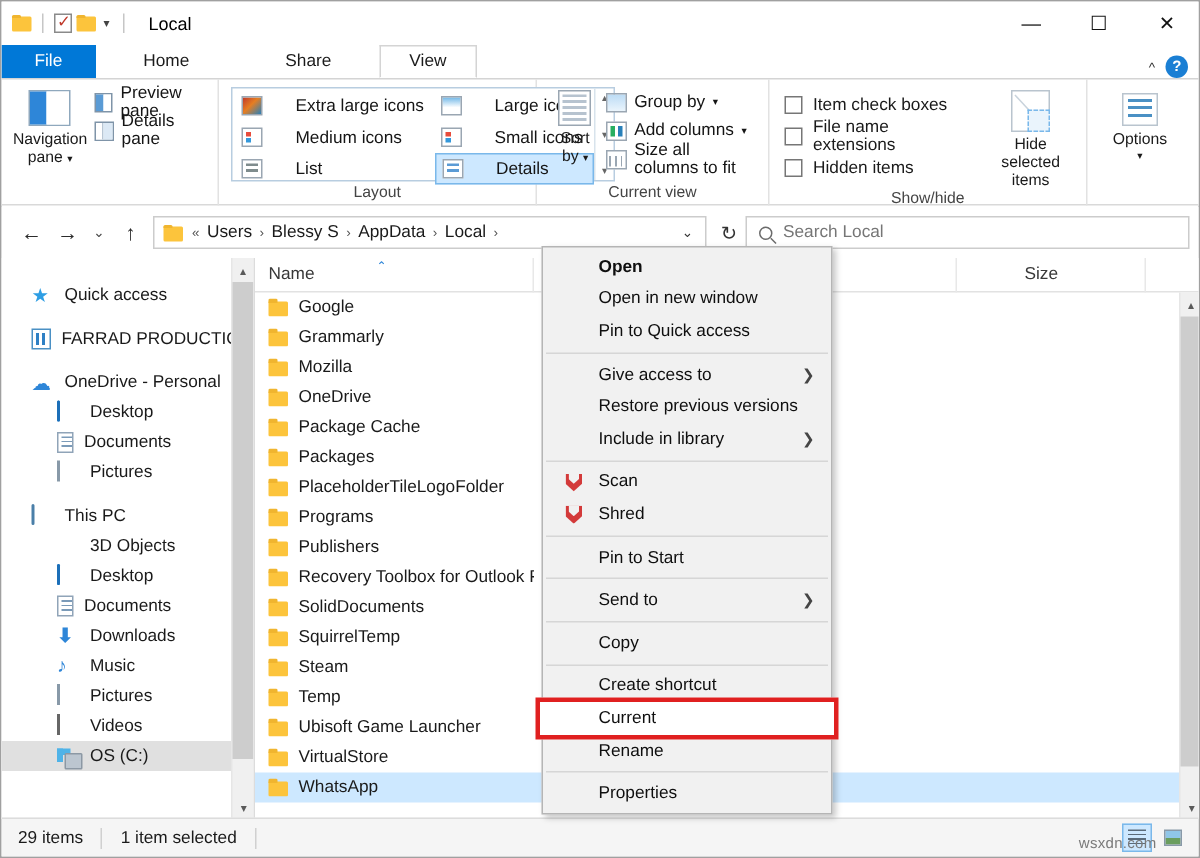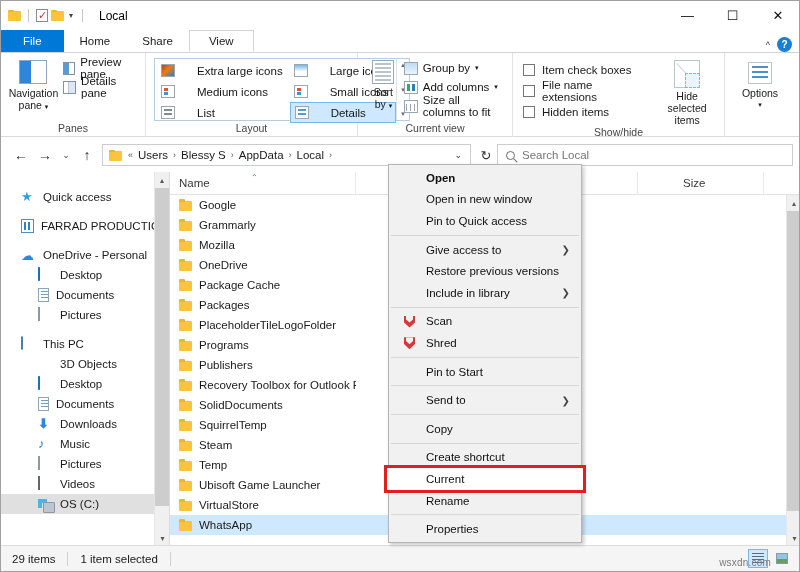--- a/index.html
+++ b/index.html
@@ -60,21 +60,21 @@
   }
   .win-btn.close-btn { width: 46px; }
 
   
   .tabbar {
     position: absolute; top: 29px; left: 0; width: 800px; height: 22px;
     background: #ffffff;
     display: flex; align-items: flex-end;
   }
   .tab {
-    height: 22px; padding: 0 16px; display: flex; align-items: center;
+    height: 22px; padding: 0 32px; display: flex; align-items: center;
     font-size: 11.5px; color: #1b1b1b;
   }
   .tab.file-tab {
     background: #0078d7; color: #fff; padding: 0 22px; height: 22px;
   }
   .tab.active-tab {
     background: #ffffff; border: 1px solid #d4d4d4; border-bottom: 1px solid #ffffff;
     position: relative; z-index: 3; padding: 0 19px;
   }
   .tabbar-right {
@@ -332,21 +332,21 @@
   .fl-scroll {
     position: absolute; right: 0; top: 23px; width: 15px; bottom: 0; background: #f0f0f0;
     border-left: 1px solid #e6e6e6;
   }
   .fl-scroll .up { height:16px;display:flex;align-items:center;justify-content:center;font-size:8px;color:#5a5a5a;}
   .fl-scroll .down { position:absolute;bottom:0;width:15px;height:16px;display:flex;align-items:center;justify-content:center;font-size:8px;color:#5a5a5a;}
   .fl-scroll .thumb { position:absolute;top:16px;left:0;width:15px;height:300px;background:#cdcdcd;}
 
   
   .ctxmenu {
-    position: absolute; left: 387px; top: 163px; width: 194px;
+    position: absolute; left: 360px; top: 163px; width: 194px;
     background: #f1f1f1; border: 1px solid #b5b5b5;
     box-shadow: 2px 2px 4px rgba(0,0,0,0.22);
     z-index: 50; padding: 2px 0;
   }
   .ctxitem {
     height: 21.6px; display: flex; align-items: center; font-size: 11.5px; color: #0f0f0f;
     padding-left: 37px; position: relative; white-space: nowrap;
   }
   .ctxitem.bold { font-weight: bold; }
   .ctxsep { height: 1px; background: #d6d6d6; margin: 3px 2px 3px 2px; }
@@ -440,21 +440,20 @@
           </div>
           <div class="smallbtn">
             <span class="pane-ico det">
                 <i class="a"></i>
                 <i class="b"></i>
               </span>
             <span>Details pane</span>
           </div>
         </div>
       </div>
-      <div class="rgroup-label">Panes</div>
     </div>
 
     <div class="rgroup" style="width:212px">
       <div class="rgroup-body" style="padding-left:8px">
         <div class="gallery">
           <div class="gal-items">
             <div class="gal-item">
               <span class="gi xl"></span>
               <span>Extra large icons</span>
             </div>

